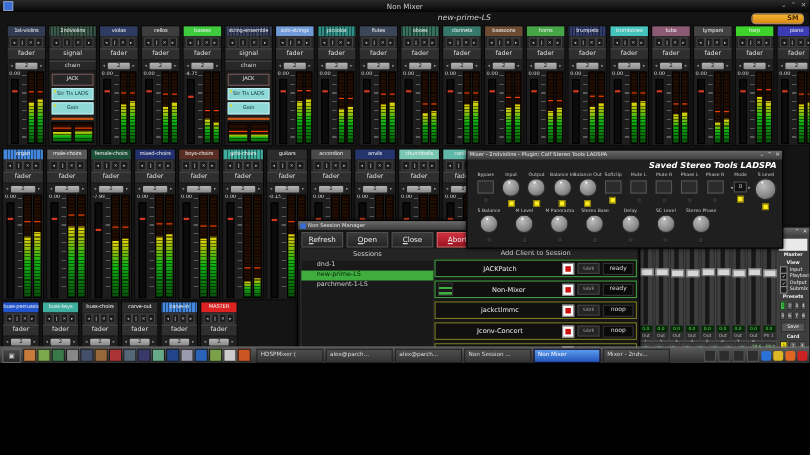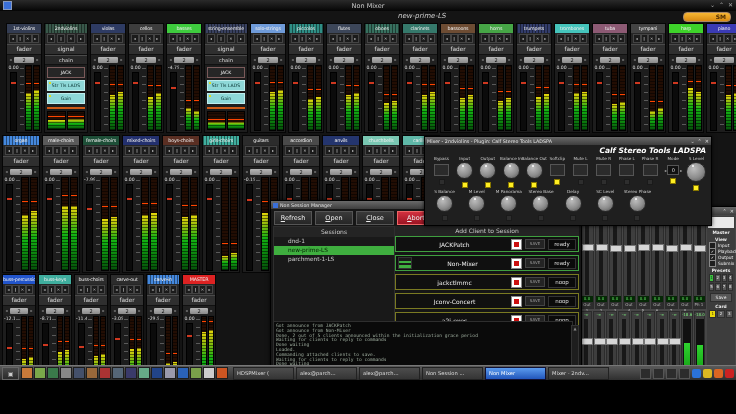--- a/index.html
+++ b/index.html
@@ -1,16 +1,16 @@
 <!DOCTYPE html>
 <html><head>
 <meta charset="utf-8">
 <style>
   html,body{margin:0;padding:0;background:#000;}
-  #screen{position:relative;width:736px;height:380px;background:#141414;overflow:hidden;
+  #screen{position:relative;width:736px;height:330px;background:#141414;overflow:hidden;
           font-family:"DejaVu Sans",sans-serif;color:#ddd;}
   
   .titlebar{position:absolute;left:0;top:0;right:0;height:11px;background:linear-gradient(#2a2a2a,#050505);
             display:flex;align-items:center;font-size:6.5px;color:#ccc;}
   .titlebar .appicon{width:7px;height:7px;background:#3a6fd8;border:1px solid #89b;margin:0 3px;}
   .titlebar .ttext{position:absolute;left:50%;transform:translateX(-50%);}
   .winbtns{position:absolute;right:3px;top:1px;display:flex;gap:4px;font-size:6px;color:#aaa;}
   .menubar{position:absolute;left:0;top:11px;right:0;height:11px;background:#1c1c1c;border-bottom:1px solid #000;
            display:flex;align-items:center;font-size:7px;color:#ddd;}
   .mitem{padding:0 6px;cursor:default;}
@@ -1689,21 +1689,21 @@
 
   <div class="fwin" id="plugin">
     <div class="ftitle">
       <span>Mixer - 2ndviolins - Plugin: Calf Stereo Tools LADSPA</span>
       <span class="fb" id="plugwb">
           <span>⌄</span>
           <span>⌃</span>
           <span>✕</span>
         </span>
     </div>
-    <div class="pheading">Calf Stereo Tools LADSPA</div>
+    <div class="pheading">Saved Stereo Tools LADSPA</div>
     <div class="prow" id="prow1">
         <div class="pctl">
           <div class="plab">Bypass</div>
           <div class="pbtn"></div>
           <div class="led off"></div>
         </div>
         <div class="pctl">
           <div class="plab">Input</div>
           <div class="knob"></div>
           <div class="led"></div>

